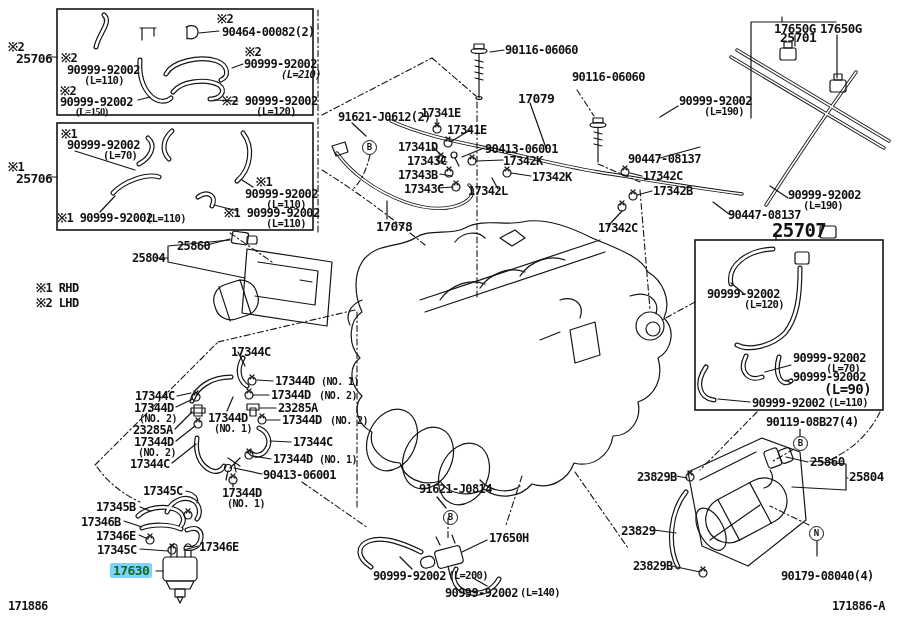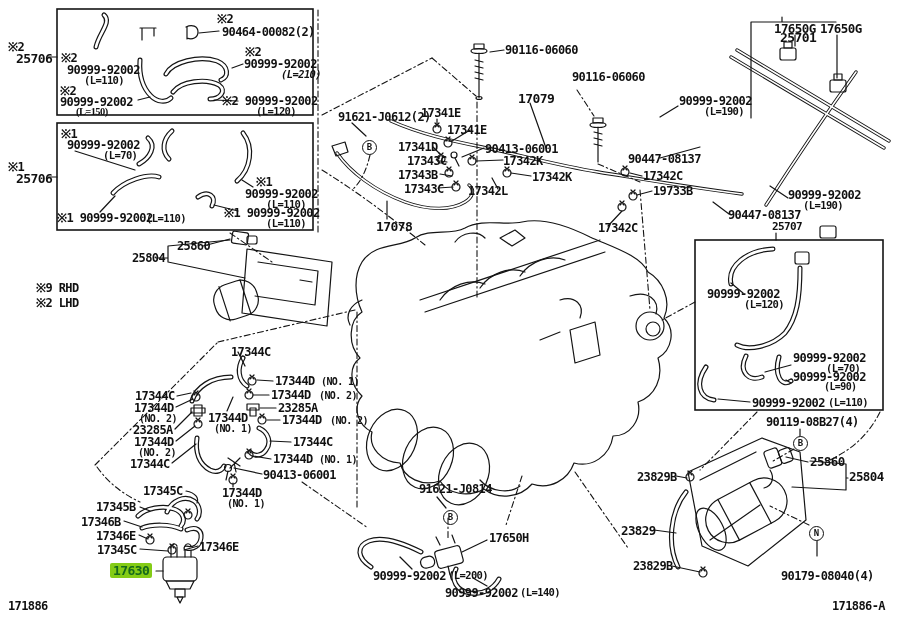--- a/index.html
+++ b/index.html
@@ -2,21 +2,21 @@
 <html><head>
 <meta charset="utf-8">
 <style>
   html,body{margin:0;padding:0;background:#fff;}
   #stage{position:relative;width:900px;height:621px;background:#fff;overflow:hidden;
          font-family:"DejaVu Sans Mono","Liberation Mono",monospace;}
   #art{position:absolute;left:0;top:0;}
   #labels{position:absolute;left:0;top:0;width:900px;height:621px;}
   .lbl{position:absolute;white-space:nowrap;font-weight:bold;font-size:12px;
        letter-spacing:-0.6px;color:#111;line-height:1;}
-  .lbl.hl{background:#84cc16;color:#15691b;padding:1px 3px;border-radius:2px;font-size:13px;}
+  .lbl.hl{background:#7dd3fc;color:#15691b;padding:1px 3px;border-radius:2px;font-size:13px;}
   .lbl.circ{width:13px;height:13px;border:1.4px solid #111;border-radius:50%;
             text-align:center;font-size:9px;line-height:12px;letter-spacing:0;}
   .ln{fill:none;stroke:#141414;stroke-width:1.2;stroke-linecap:round;stroke-linejoin:round;}
   .box{fill:none;stroke:#141414;stroke-width:1.6;}
   .blob{fill:#ffffff;stroke:#141414;stroke-width:1.2;stroke-linejoin:round;}
   .tubeO{fill:none;stroke:#141414;stroke-width:5;stroke-linecap:round;stroke-linejoin:round;}
   .tubeI{fill:none;stroke:#ffffff;stroke-width:2.6;stroke-linecap:round;stroke-linejoin:round;}
   .pipeO{fill:none;stroke:#141414;stroke-width:3.4;stroke-linecap:round;}
   .pipeI{fill:none;stroke:#ffffff;stroke-width:1.6;stroke-linecap:round;}
   .dash{fill:none;stroke:#141414;stroke-width:1.1;stroke-dasharray:6 3 1.5 3;stroke-linecap:round;}
@@ -337,21 +337,21 @@
       <div class="lbl" style="left: 61px; top: 128px;">※1</div>
       <div class="lbl" style="left: 67px; top: 139px;">90999-92002</div>
       <div class="lbl" style="left: 103px; top: 150px; font-size: 10.5px;">(L=70)</div>
       <div class="lbl" style="left: 256px; top: 176px;">※1</div>
       <div class="lbl" style="left: 245px; top: 188px;">90999-92002</div>
       <div class="lbl" style="left: 266px; top: 199px; font-size: 10.5px;">(L=110)</div>
       <div class="lbl" style="left: 57px; top: 212px;">※1 90999-92002</div>
       <div class="lbl" style="left: 146px; top: 213px; font-size: 10.5px;">(L=110)</div>
       <div class="lbl" style="left: 224px; top: 207px;">※1 90999-92002</div>
       <div class="lbl" style="left: 266px; top: 218px; font-size: 10.5px;">(L=110)</div>
-      <div class="lbl" style="left: 36px; top: 282px;">※9 RHD</div>
+      <div class="lbl" style="left: 36px; top: 282px;">※1 RHD</div>
       <div class="lbl" style="left: 36px; top: 297px;">※2 LHD</div>
       <div class="lbl" style="left: 177px; top: 240px;">25860</div>
       <div class="lbl" style="left: 132px; top: 252px;">25804</div>
       <div class="lbl" style="left: 505px; top: 44px;">90116-06060</div>
       <div class="lbl" style="left: 518px; top: 92px; font-size: 13px;">17079</div>
       <div class="lbl" style="left: 572px; top: 71px;">90116-06060</div>
       <div class="lbl" style="left: 338px; top: 111px;">91621-J0612(2)</div>
       <div class="lbl circ" style="left: 362px; top: 140px;">B</div>
       <div class="lbl" style="left: 421px; top: 107px;">17341E</div>
       <div class="lbl" style="left: 447px; top: 124px;">17341E</div>
@@ -364,32 +364,32 @@
       <div class="lbl" style="left: 404px; top: 183px;">17343C</div>
       <div class="lbl" style="left: 468px; top: 185px;">17342L</div>
       <div class="lbl" style="left: 376px; top: 220px; font-size: 13px;">17078</div>
       <div class="lbl" style="left: 780px; top: 5px; font-size: 13px; margin-top: 26px;">25701</div>
       <div class="lbl" style="left: 774px; top: 23px; font-size: 12.5px;">17650G</div>
       <div class="lbl" style="left: 820px; top: 23px; font-size: 12.5px;">17650G</div>
       <div class="lbl" style="left: 679px; top: 95px;">90999-92002</div>
       <div class="lbl" style="left: 704px; top: 106px; font-size: 10.5px;">(L=190)</div>
       <div class="lbl" style="left: 628px; top: 153px;">90447-08137</div>
       <div class="lbl" style="left: 643px; top: 170px;">17342C</div>
-      <div class="lbl" style="left: 653px; top: 185px;">19733B</div>
+      <div class="lbl" style="left: 653px; top: 185px;">17342B</div>
       <div class="lbl" style="left: 788px; top: 189px;">90999-92002</div>
       <div class="lbl" style="left: 803px; top: 200px; font-size: 10.5px;">(L=190)</div>
       <div class="lbl" style="left: 728px; top: 209px;">90447-08137</div>
       <div class="lbl" style="left: 598px; top: 222px;">17342C</div>
-      <div class="lbl" style="left: 772px; top: 221px; font-size: 11px; text-align: center;">25707</div>
+      <div class="lbl" style="left: 772px; top: 221px; font-size: 19px; text-align: center;">25707</div>
       <div class="lbl" style="left: 707px; top: 288px;">90999-92002</div>
       <div class="lbl" style="left: 744px; top: 299px; font-size: 10.5px;">(L=120)</div>
       <div class="lbl" style="left: 793px; top: 352px;">90999-92002</div>
       <div class="lbl" style="left: 826px; top: 363px; font-size: 10.5px;">(L=70)</div>
       <div class="lbl" style="left: 793px; top: 371px;">90999-92002</div>
-      <div class="lbl" style="left: 824px; top: 382px; font-size: 10px;">(L=90)</div>
+      <div class="lbl" style="left: 824px; top: 382px; font-size: 14px;">(L=90)</div>
       <div class="lbl" style="left: 752px; top: 397px;">90999-92002</div>
       <div class="lbl" style="left: 828px; top: 397px; font-size: 10.5px;">(L=110)</div>
       <div class="lbl" style="left: 766px; top: 416px;">90119-08B27(4)</div>
       <div class="lbl circ" style="left: 793px; top: 436px;">B</div>
       <div class="lbl" style="left: 810px; top: 456px; font-size: 12.5px;">25860</div>
       <div class="lbl" style="left: 849px; top: 471px; font-size: 12.5px;">25804</div>
       <div class="lbl" style="left: 637px; top: 471px;">23829B</div>
       <div class="lbl" style="left: 621px; top: 525px; font-size: 12.5px;">23829</div>
       <div class="lbl" style="left: 633px; top: 560px;">23829B</div>
       <div class="lbl circ" style="left: 809px; top: 526px;">N</div>

